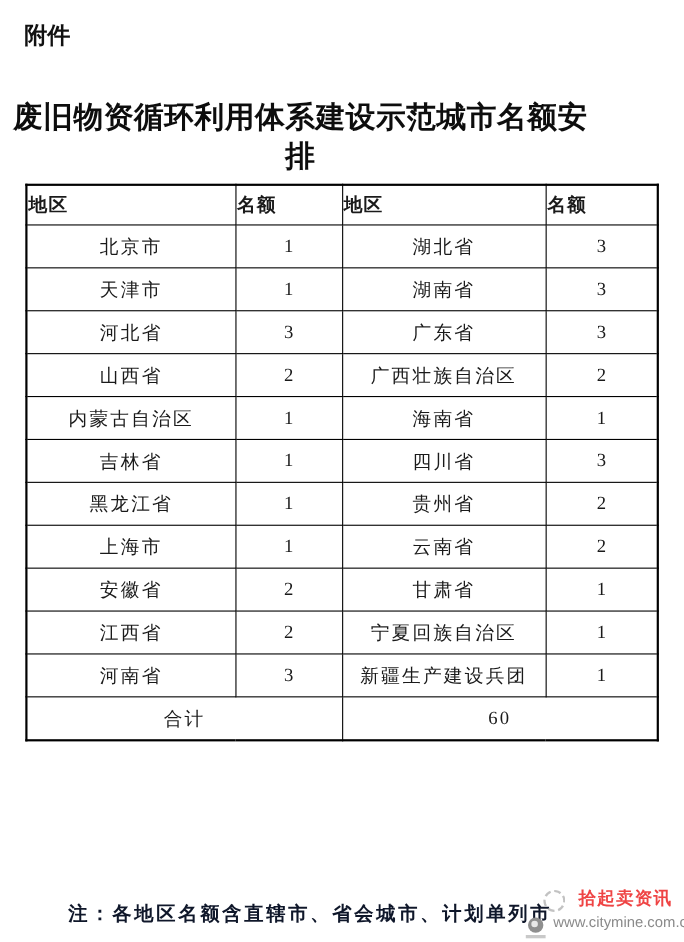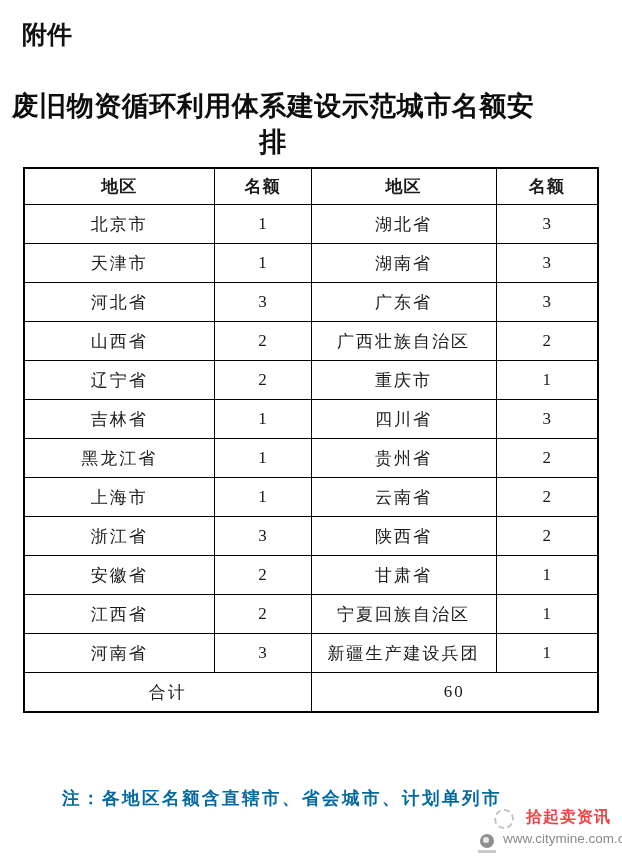--- a/index.html
+++ b/index.html
@@ -14,21 +14,21 @@
     overflow: hidden;
     font-family: "Liberation Serif", "DejaVu Serif", serif;
     color: #1a1a1a;
   }
   .attachment-label {
     position: absolute;
     top: 18px;
     left: 22px;
     font-family: Liberation Mono, monospace;
     font-weight: bold;
-    font-size: 25px;
+    font-size: 21px;
     color: #111;
   }
   .page-title {
     position: absolute;
     top: 88px;
     left: 0;
     width: 546px;
     text-align: center;
     font-weight: bold;
     font-size: 27px;
@@ -47,21 +47,21 @@
     border: 1px solid #000;
   }
   table.quota-table {
     border: 2px solid #000;
   }
   .quota-table th {
     height: 33px;
     font-family: "Liberation Sans", "DejaVu Sans", sans-serif;
     font-weight: bold;
     font-size: 17px;
-    text-align: center;
+    text-align: left;
     vertical-align: middle;
     letter-spacing: 1px;
   }
   .quota-table td {
     height: 36px;
     font-size: 17px;
     text-align: center;
     vertical-align: middle;
   }
   .quota-table td.region {
@@ -70,26 +70,26 @@
   .quota-table td.quota {
     letter-spacing: 0;
   }
   .quota-table td.total-label,
   .quota-table td.total-value {
     letter-spacing: 2px;
     font-size: 17px;
   }
   .note {
     position: absolute;
-    top: 786px;
+    top: 818px;
     left: 62px;
     font-weight: bold;
     font-size: 17.5px;
     letter-spacing: 2.5px;
-    color: #0369a1;
+    color: #0f172a;
     white-space: nowrap;
   }
   .watermark {
     position: absolute;
     top: 802px;
     left: 470px;
     width: 152px;
     height: 54px;
   }
   .wm-ring {
@@ -190,47 +190,41 @@
         <td class="region">广东省</td>
         <td class="quota">3</td>
       </tr>
       <tr>
         <td class="region">山西省</td>
         <td class="quota">2</td>
         <td class="region">广西壮族自治区</td>
         <td class="quota">2</td>
       </tr>
       <tr>
-        <td class="region">辽宁省</td>
-        <td class="quota">2</td>
-        <td class="region">重庆市</td>
+        <td class="region">内蒙古自治区</td>
+        <td class="quota">1</td>
+        <td class="region">海南省</td>
         <td class="quota">1</td>
       </tr>
       <tr>
         <td class="region">吉林省</td>
         <td class="quota">1</td>
         <td class="region">四川省</td>
         <td class="quota">3</td>
       </tr>
       <tr>
         <td class="region">黑龙江省</td>
         <td class="quota">1</td>
         <td class="region">贵州省</td>
         <td class="quota">2</td>
       </tr>
       <tr>
         <td class="region">上海市</td>
         <td class="quota">1</td>
         <td class="region">云南省</td>
-        <td class="quota">2</td>
-      </tr>
-      <tr>
-        <td class="region">浙江省</td>
-        <td class="quota">3</td>
-        <td class="region">陕西省</td>
         <td class="quota">2</td>
       </tr>
       <tr>
         <td class="region">安徽省</td>
         <td class="quota">2</td>
         <td class="region">甘肃省</td>
         <td class="quota">1</td>
       </tr>
       <tr>
         <td class="region">江西省</td>

